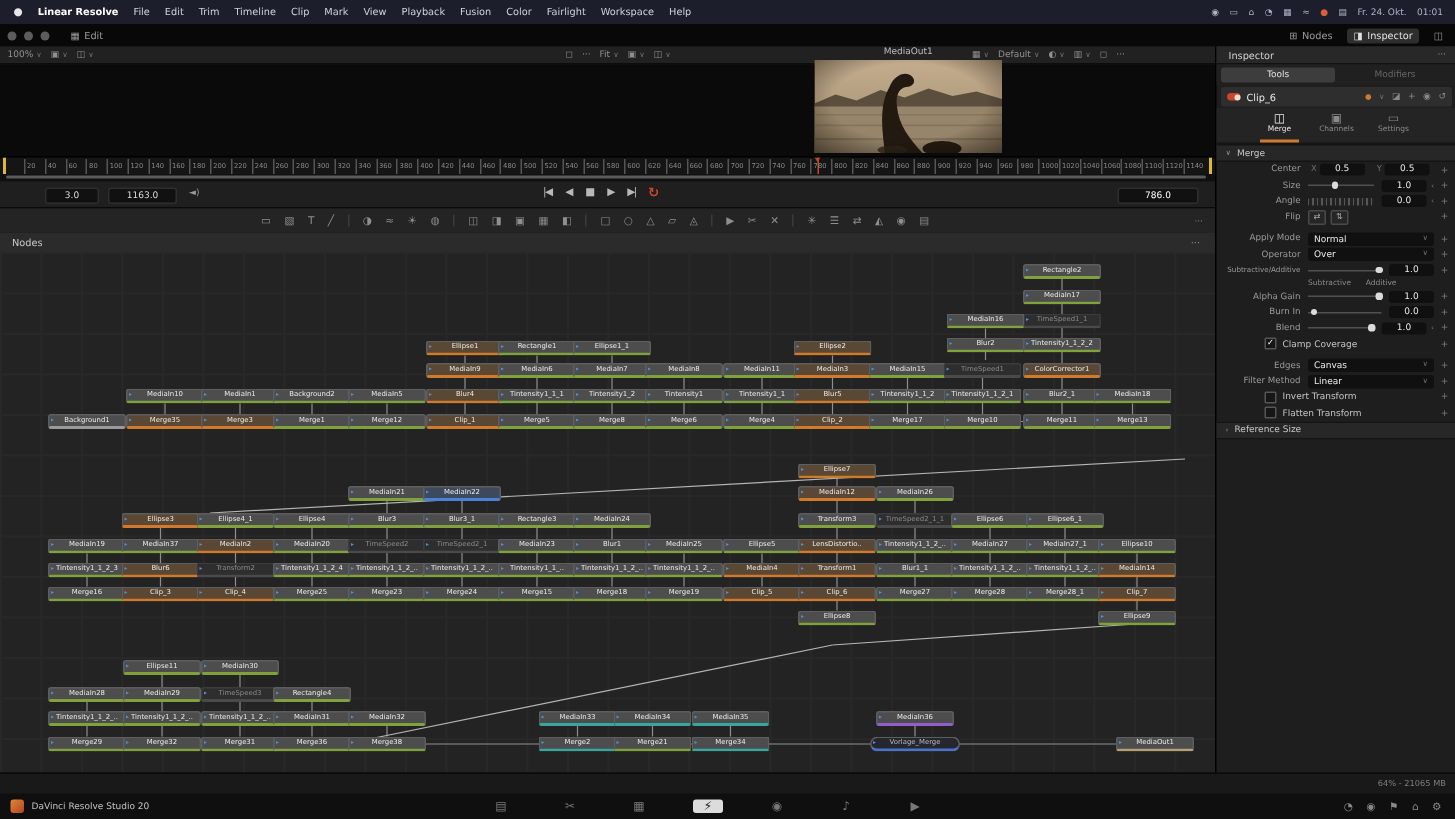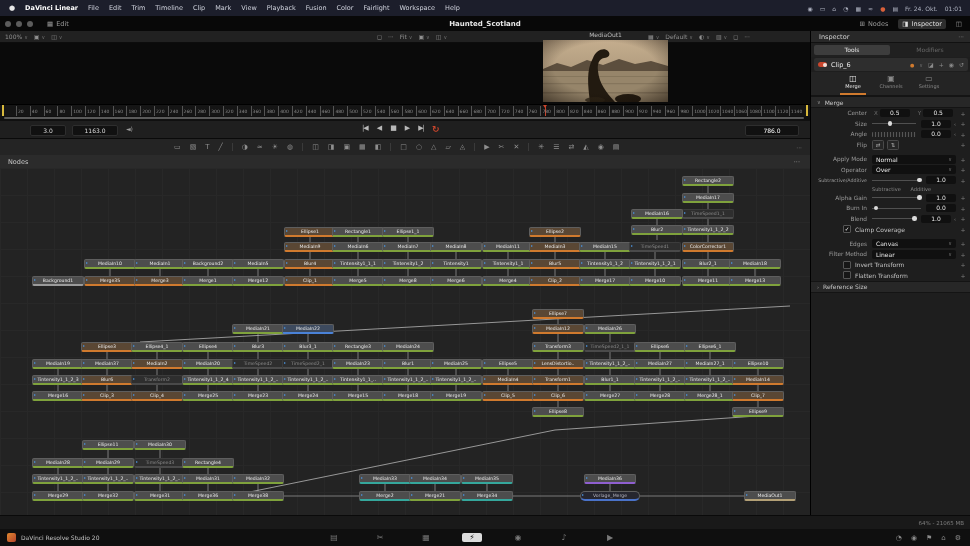--- a/index.html
+++ b/index.html
@@ -126,21 +126,21 @@
   .page.on{background:#dcdcdc;color:#1c1c1c;border-radius:2px;}
   #pbright{margin-left:auto;display:flex;gap:9px;margin-right:9px;color:#8a8a8a;font-size:7px;}
 </style>
 </head>
 <body>
 
 <div id="app">
 
   <div id="menubar" class="abs">
     <span class="apple">●</span>
-    <span class="appname">DaVinci Linear</span>
+    <span class="appname">Linear Resolve</span>
     <span id="menuitems"><span class="mitem">File</span><span class="mitem">Edit</span><span class="mitem">Trim</span><span class="mitem">Timeline</span><span class="mitem">Clip</span><span class="mitem">Mark</span><span class="mitem">View</span><span class="mitem">Playback</span><span class="mitem">Fusion</span><span class="mitem">Color</span><span class="mitem">Fairlight</span><span class="mitem">Workspace</span><span class="mitem">Help</span></span>
     <span id="mstatus">
       <span id="statusicons" style="display:flex;gap:7px;">
           <span class="sic">◉</span>
           <span class="sic">▭</span>
           <span class="sic">⌂</span>
           <span class="sic">◔</span>
           <span class="sic">▦</span>
           <span class="sic">≈</span>
           <span class="sic">●</span>
@@ -152,21 +152,20 @@
   </div>
 
   <div id="titlebar" class="abs">
     <span class="tl"></span>
     <span class="tl"></span>
     <span class="tl"></span>
     <span id="clipsbtn">
       <span>▦</span>
       <span>Edit</span>
     </span>
-    <span id="pagetitle">Haunted_Scotland</span>
     <span id="tbright">
       <span class="btn">
         <span>⊞</span>
         <span>Nodes</span>
       </span>
       <span class="btn on">
         <span>◨</span>
         <span>Inspector</span>
       </span>
       <span class="btn">◫</span>

